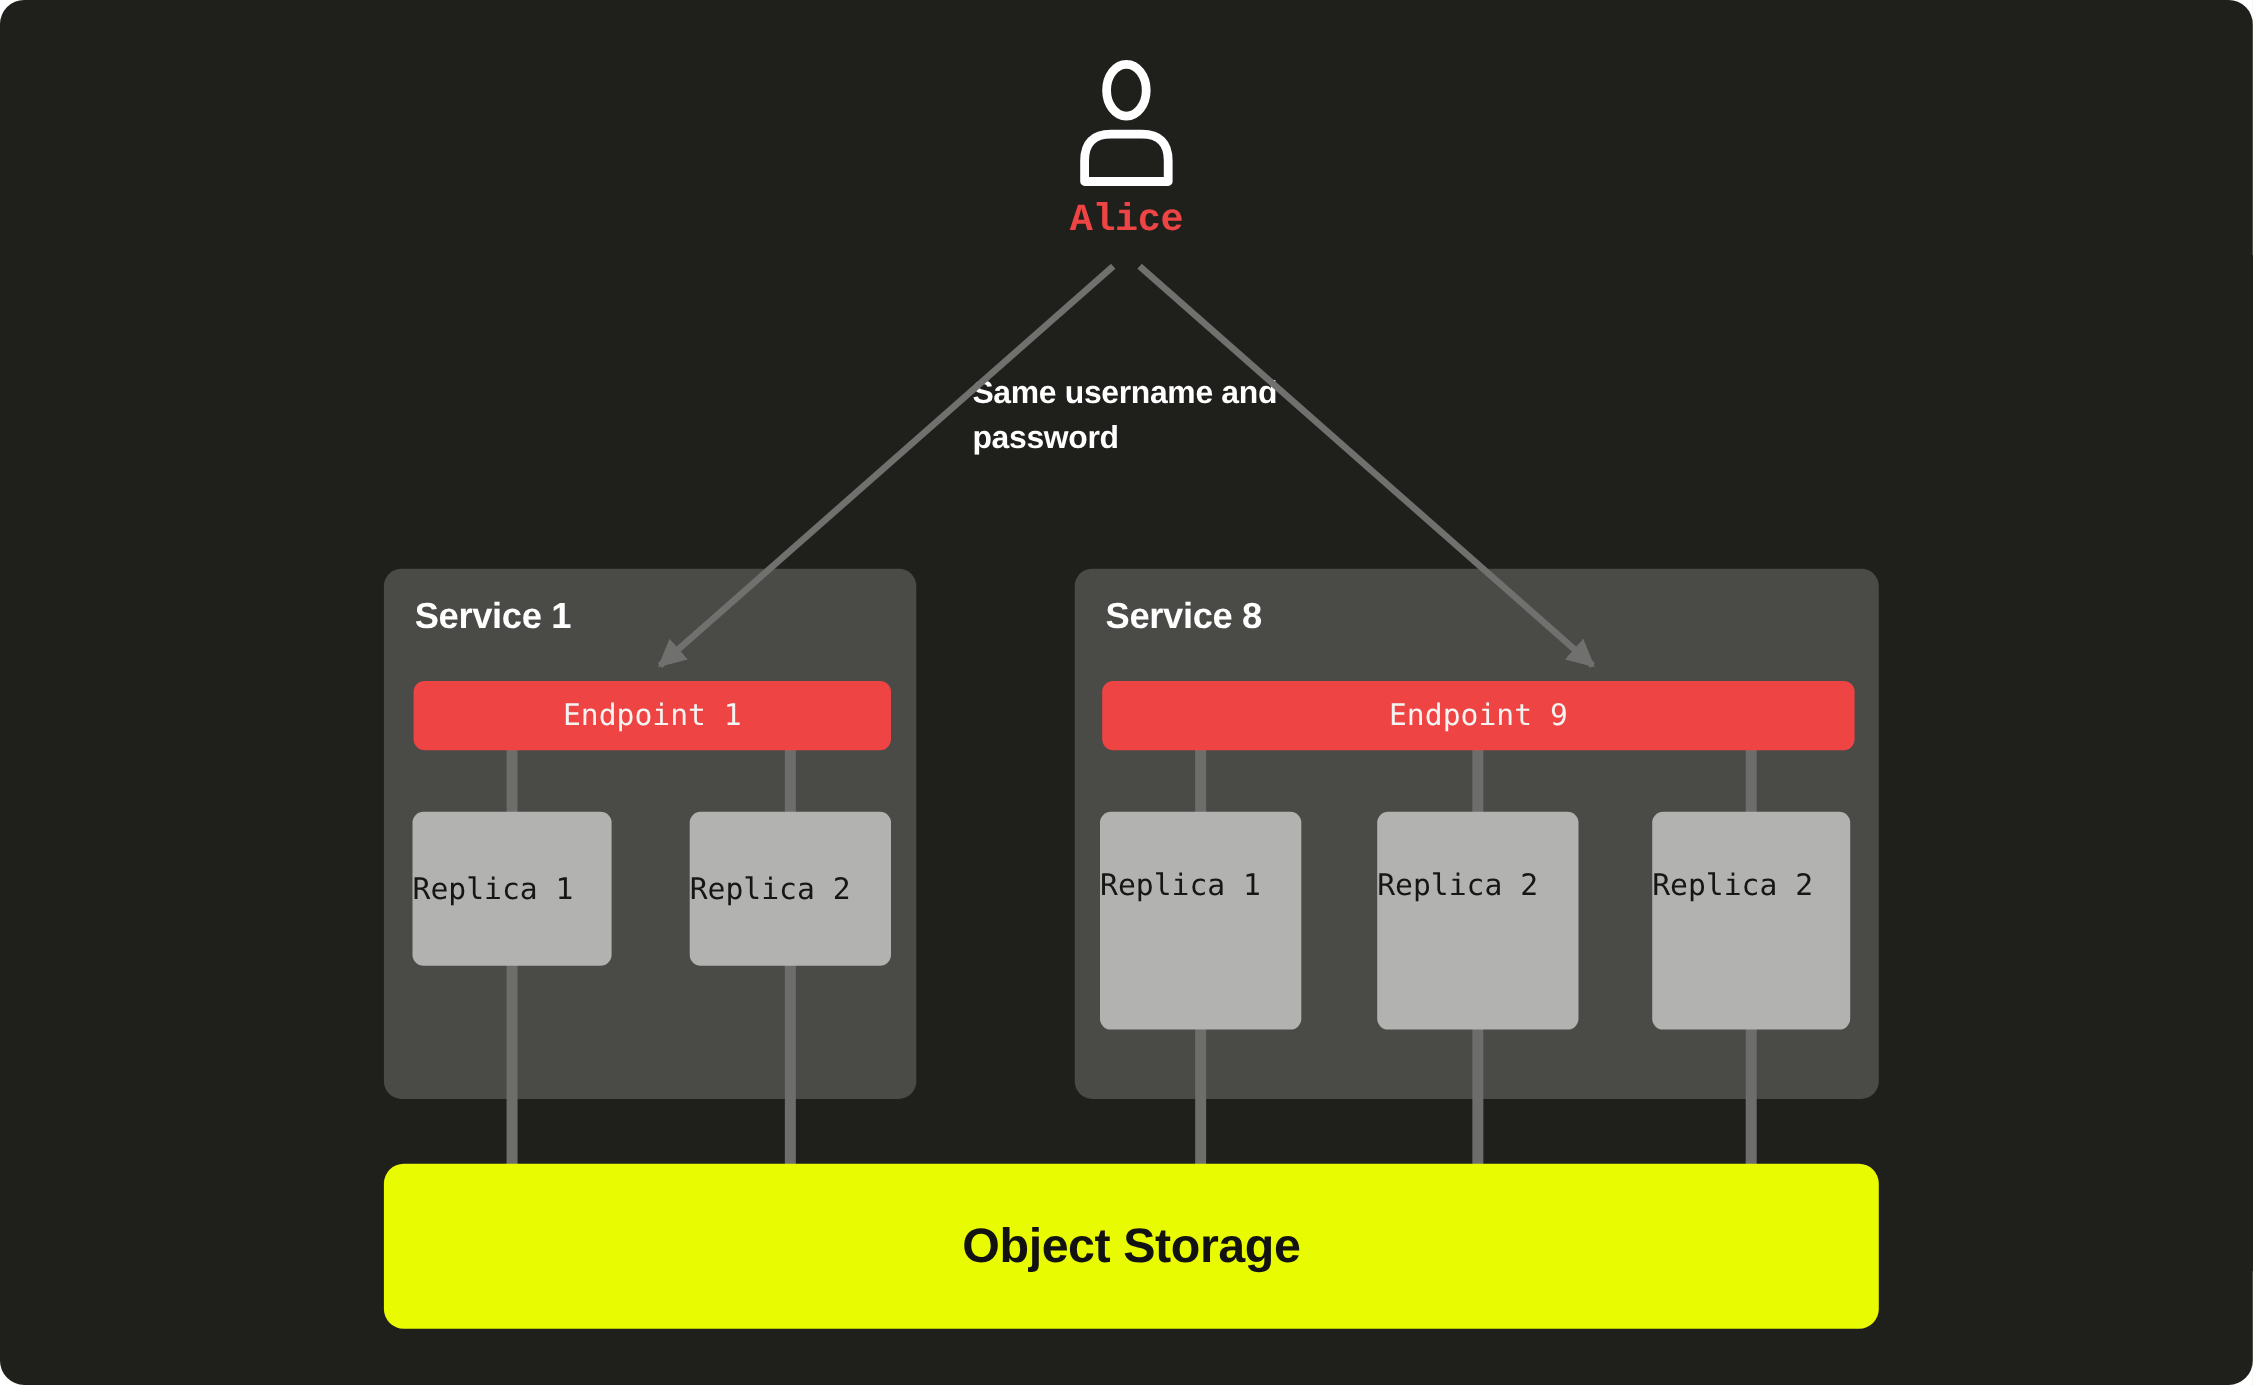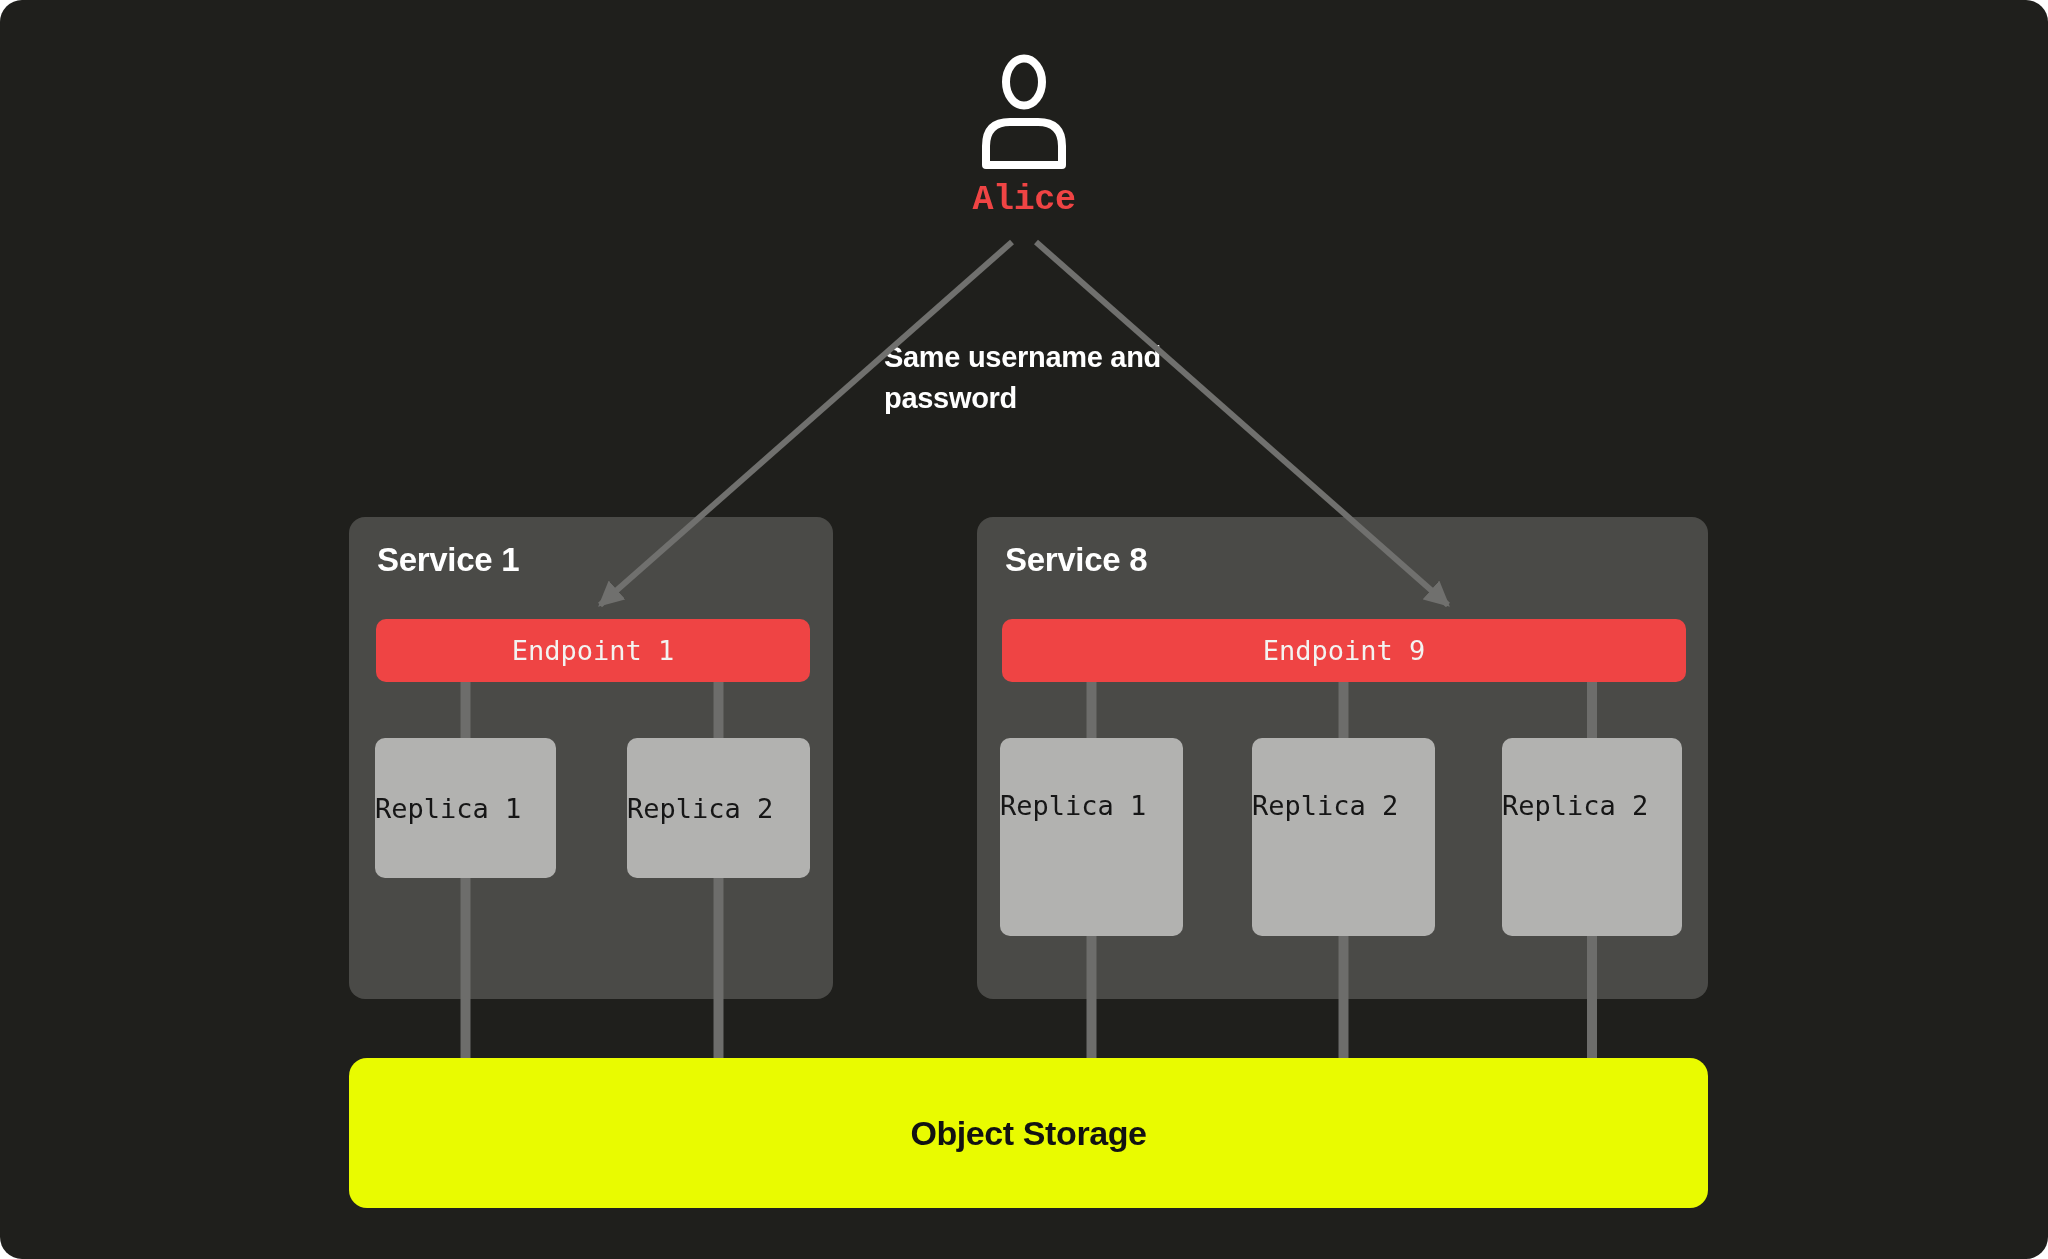--- a/index.html
+++ b/index.html
@@ -86,21 +86,21 @@
   .replica.r23 { left: 1502px; width: 180px; }
 
   
   .storage {
     position: absolute; left: 349px; top: 1058px;
     width: 1359px; height: 150px;
     background: #e9fb00; border-radius: 18px;
     display: flex; align-items: center; justify-content: center;
   }
   .storage-label {
-    color: #121212; font-size: 34px; font-weight: 700; letter-spacing: -0.4px;
+    color: #121212; font-size: 44px; font-weight: 700; letter-spacing: -0.4px;
   }
 </style>
 </head>
 <body>
 
 <div class="stage">
 
   <svg class="person-icon" viewBox="0 0 100 134">
     <ellipse cx="50" cy="46" rx="18" ry="23.5" fill="none" stroke="#ffffff" stroke-width="8"></ellipse>
     <path d="M 12 129 L 12 110 Q 12 86 36 86 L 64 86 Q 88 86 88 110 L 88 129 Z" fill="none" stroke="#ffffff" stroke-width="8" stroke-linejoin="round"></path>

